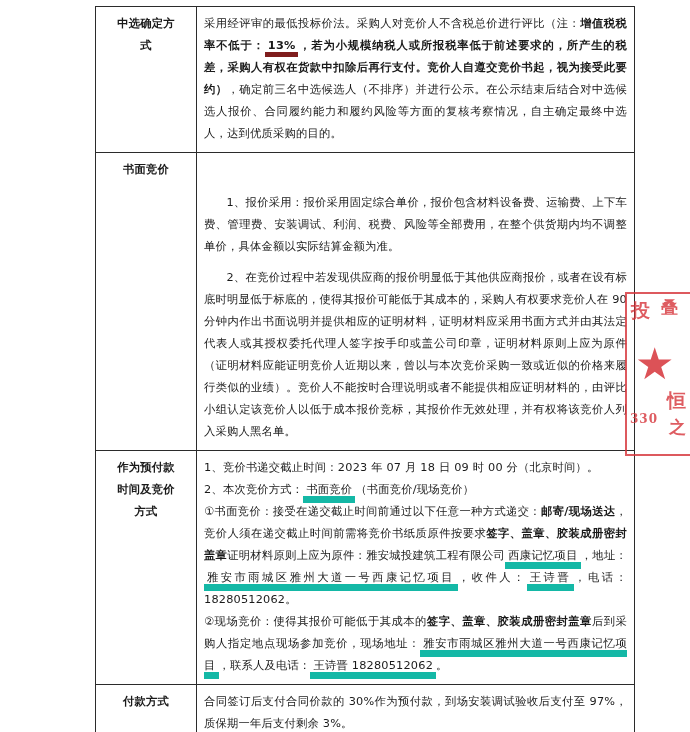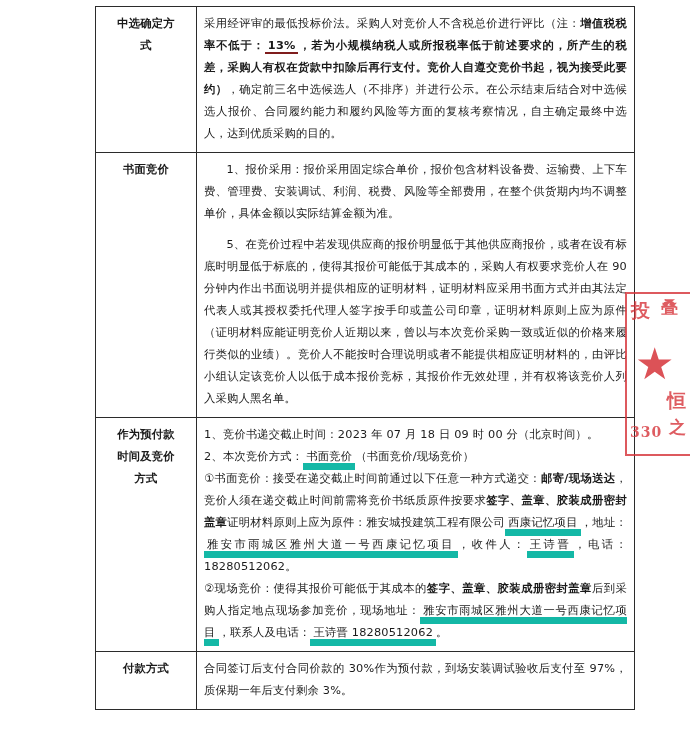--- a/index.html
+++ b/index.html
@@ -45,25 +45,25 @@
     line-height: 2.1;
     padding-top: 8px;
   }
   td.label .lbl-line { display: block; }
   td.body { width: 423px; }
   p.para {
     margin: 0;
     text-align: justify;
     text-justify: inter-ideograph;
   }
-  p.indent { text-indent: 2em; }
+  p.indent { text-indent: 2em; margin-top: 33px; }
   p.gap { margin-top: 9px; }
   .b { font-weight: bold; }
   .u { border-bottom: 7px solid #14b8a6; padding: 0 3px; }
-  .u-b { border-bottom: 2px solid #7f1d1d; padding: 0 3px; font-weight: bold; }
+  .u-b { border-bottom: 5px solid #7f1d1d; padding: 0 3px; font-weight: bold; }
   
   .seal {
     position: absolute;
     left: 612px;
     top: 292px;
     width: 72px;
     height: 160px;
     pointer-events: none;
   }
   .seal .seal-box {
@@ -78,21 +78,21 @@
     position: absolute;
     color: #d6343a;
     font-family: "DejaVu Serif", "Liberation Serif", serif;
     font-weight: bold;
     opacity: 0.8;
   }
   .seal .st1 { left: 6px; top: 6px; font-size: 19px; }
   .seal .st2 { left: 36px; top: 4px; font-size: 17px; }
   .seal .st3 { left: 42px; top: 96px; font-size: 19px; }
   .seal .st4 { left: 44px; top: 124px; font-size: 17px; }
-  .seal .st5 { left: 5px; top: 120px; font-size: 14px; letter-spacing: 1px; margin-top: 12px; }
+  .seal .st5 { left: 5px; top: 120px; font-size: 12px; letter-spacing: 1px; }
   .seal .seal-star-glyph {
     position: absolute;
     left: 10px;
     top: 50px;
     font-size: 44px;
     line-height: 44px;
     color: #d6343a;
     opacity: 0.85;
   }
 </style>
@@ -113,21 +113,21 @@
           <p class="para"><span>采用经评审的最低投标价法。采购人对竞价人不含税总价进行评比（注：</span><span class="b">增值税税率不低于：</span><span class="u-b">13%</span><span class="b">，若为小规模纳税人或所报税率低于前述要求的，所产生的税差，采购人有权在货款中扣除后再行支付。竞价人自遵交竞价书起，视为接受此要约）</span><span>，确定前三名中选候选人（不排序）并进行公示。在公示结束后结合对中选候选人报价、合同履约能力和履约风险等方面的复核考察情况，自主确定最终中选人，达到优质采购的目的。</span></p>
         </td>
       </tr>
 
       <tr>
         <td class="label">
           <span class="lbl-line">书面竞价</span>
         </td>
         <td class="body">
           <p class="para indent"><span>1、报价采用：报价采用固定综合单价，报价包含材料设备费、运输费、上下车费、管理费、安装调试、利润、税费、风险等全部费用，在整个供货期内均不调整单价，具体金额以实际结算金额为准。</span></p>
-          <p class="para indent gap"><span>5、在竞价过程中若发现供应商的报价明显低于其他供应商报价，或者在设有标底时明显低于标底的，使得其报价可能低于其成本的，采购人有权要求竞价人在 90 分钟内作出书面说明并提供相应的证明材料，证明材料应采用书面方式并由其法定代表人或其授权委托代理人签字按手印或盖公司印章，证明材料原则上应为原件（证明材料应能证明竞价人近期以来，曾以与本次竞价采购一致或近似的价格来履行类似的业绩）。竞价人不能按时合理说明或者不能提供相应证明材料的，由评比小组认定该竞价人以低于成本报价竞标，其报价作无效处理，并有权将该竞价人列入采购人黑名单。</span></p>
+          <p class="para indent gap"><span>2、在竞价过程中若发现供应商的报价明显低于其他供应商报价，或者在设有标底时明显低于标底的，使得其报价可能低于其成本的，采购人有权要求竞价人在 90 分钟内作出书面说明并提供相应的证明材料，证明材料应采用书面方式并由其法定代表人或其授权委托代理人签字按手印或盖公司印章，证明材料原则上应为原件（证明材料应能证明竞价人近期以来，曾以与本次竞价采购一致或近似的价格来履行类似的业绩）。竞价人不能按时合理说明或者不能提供相应证明材料的，由评比小组认定该竞价人以低于成本报价竞标，其报价作无效处理，并有权将该竞价人列入采购人黑名单。</span></p>
         </td>
       </tr>
 
       <tr>
         <td class="label">
           <span class="lbl-line">作为预付款</span>
           <span class="lbl-line">时间及竞价</span>
           <span class="lbl-line">方式</span>
         </td>
         <td class="body">

